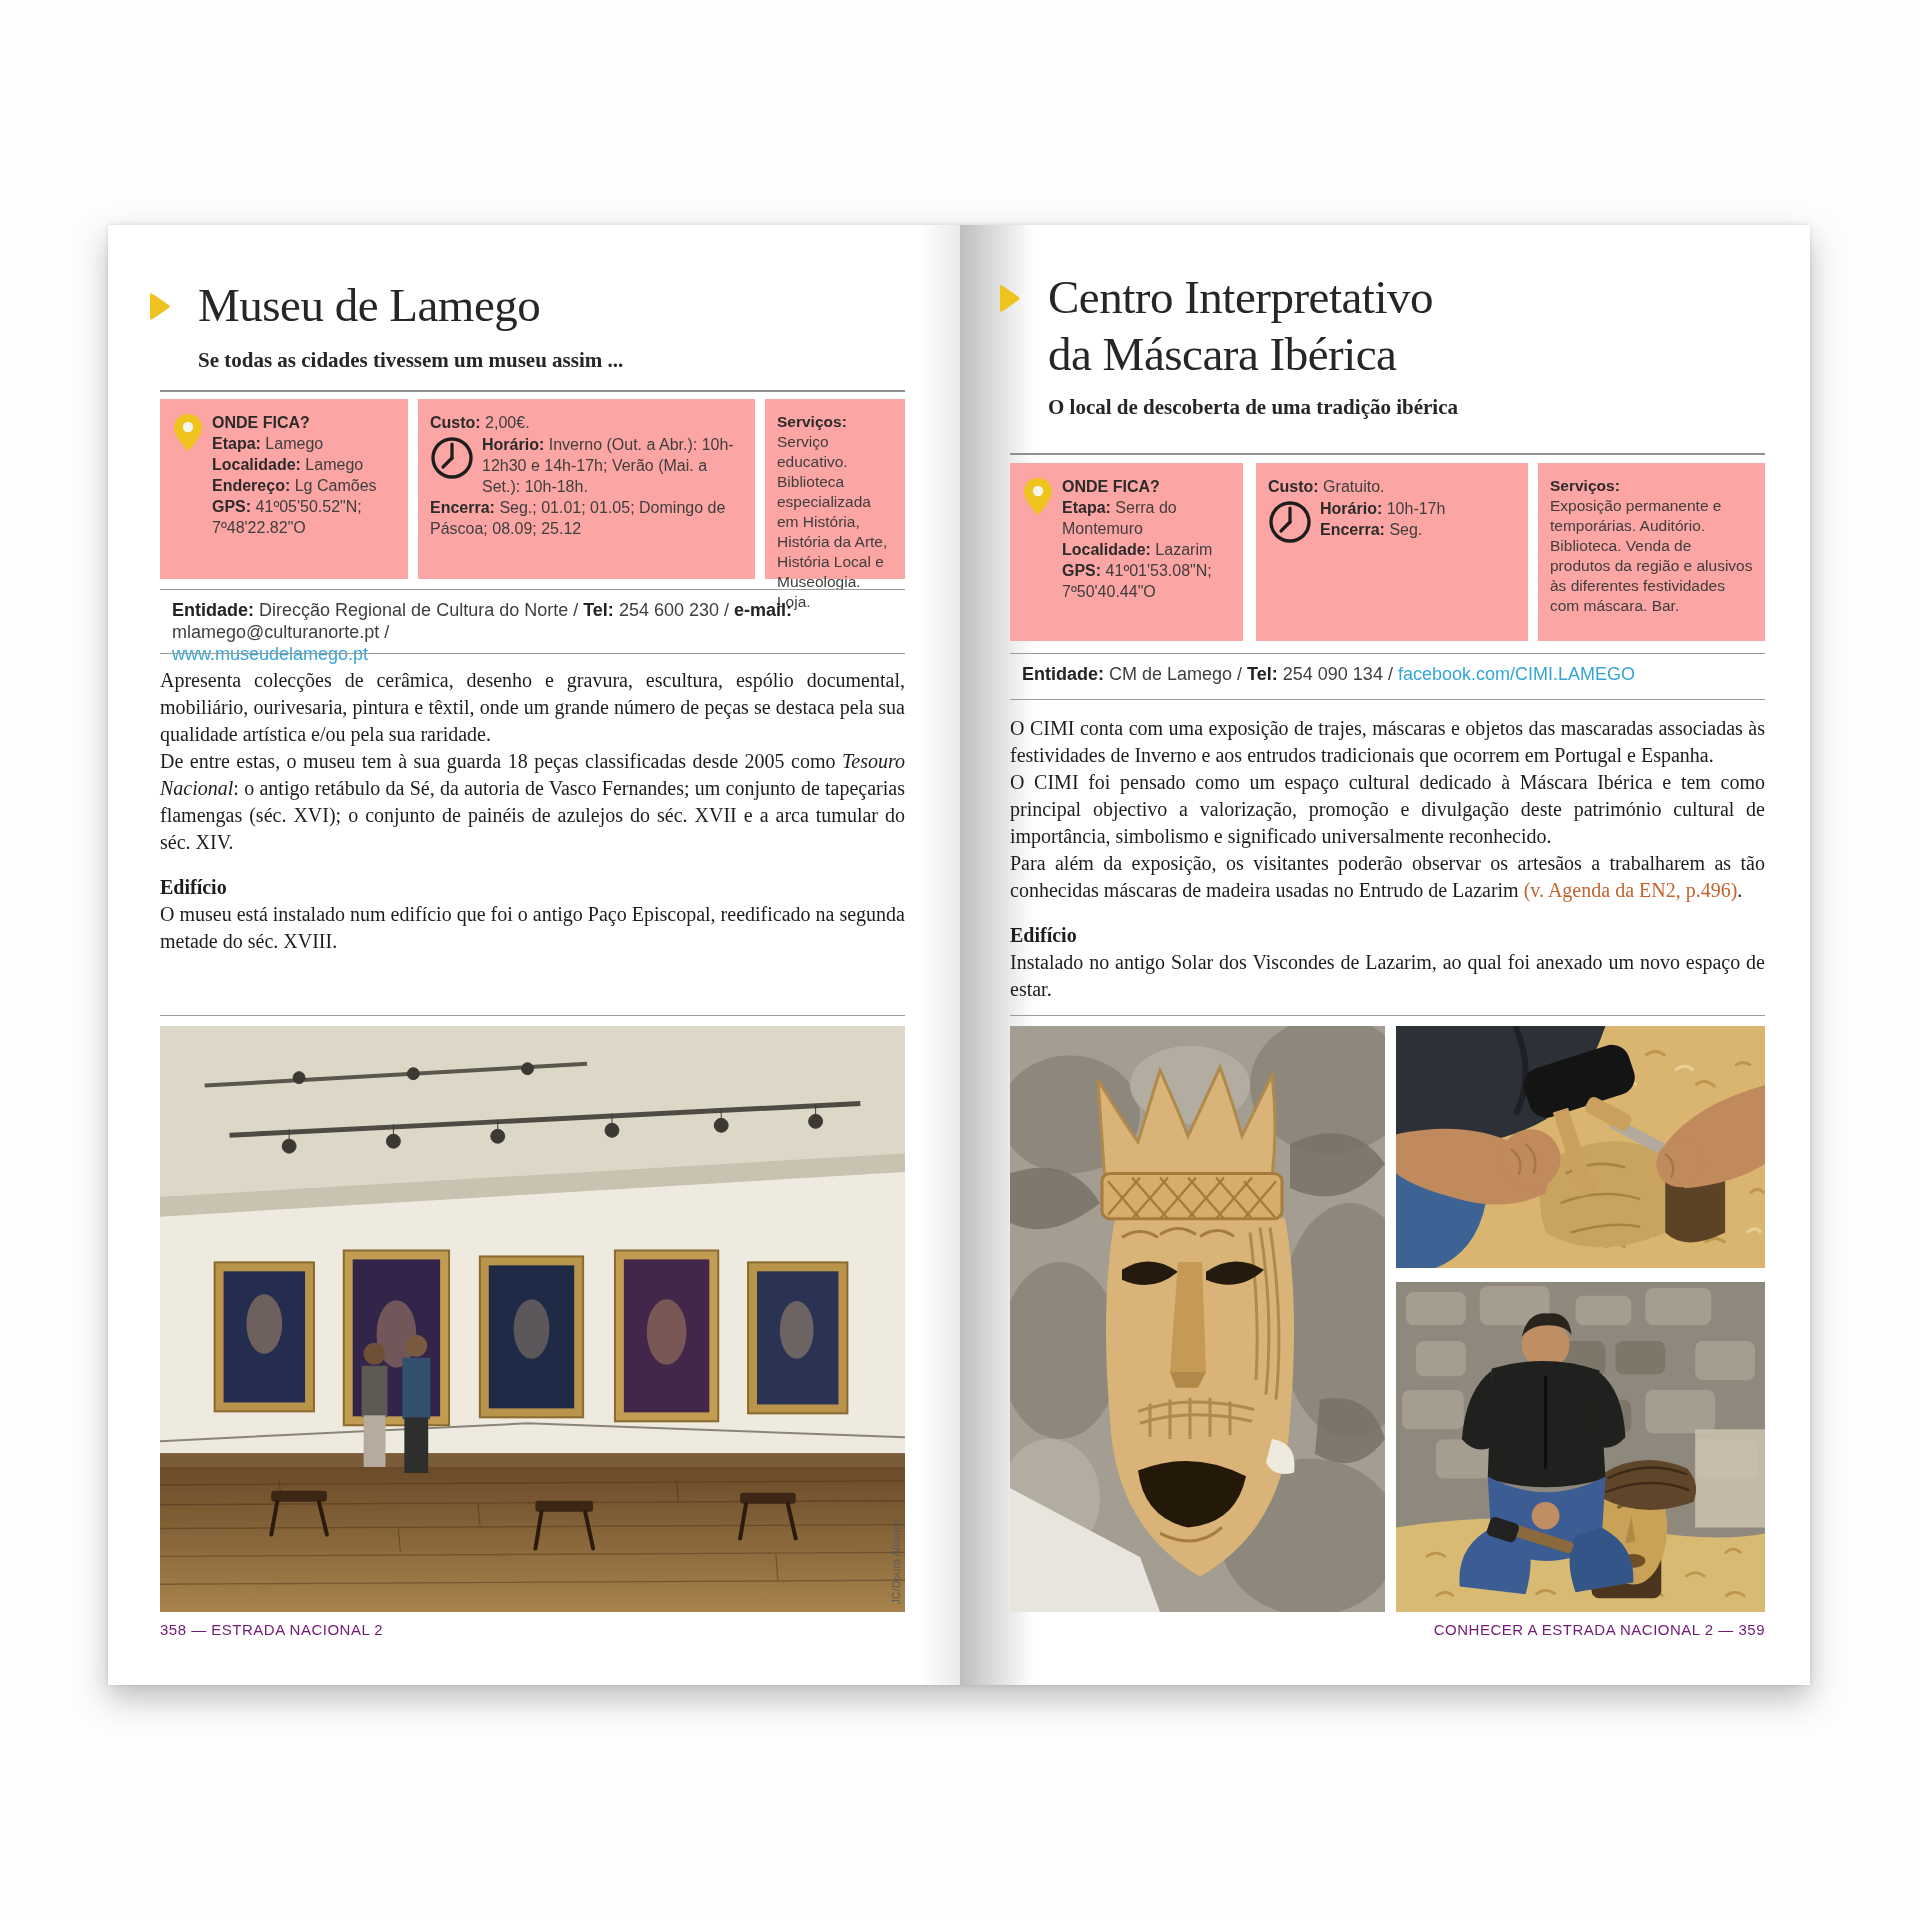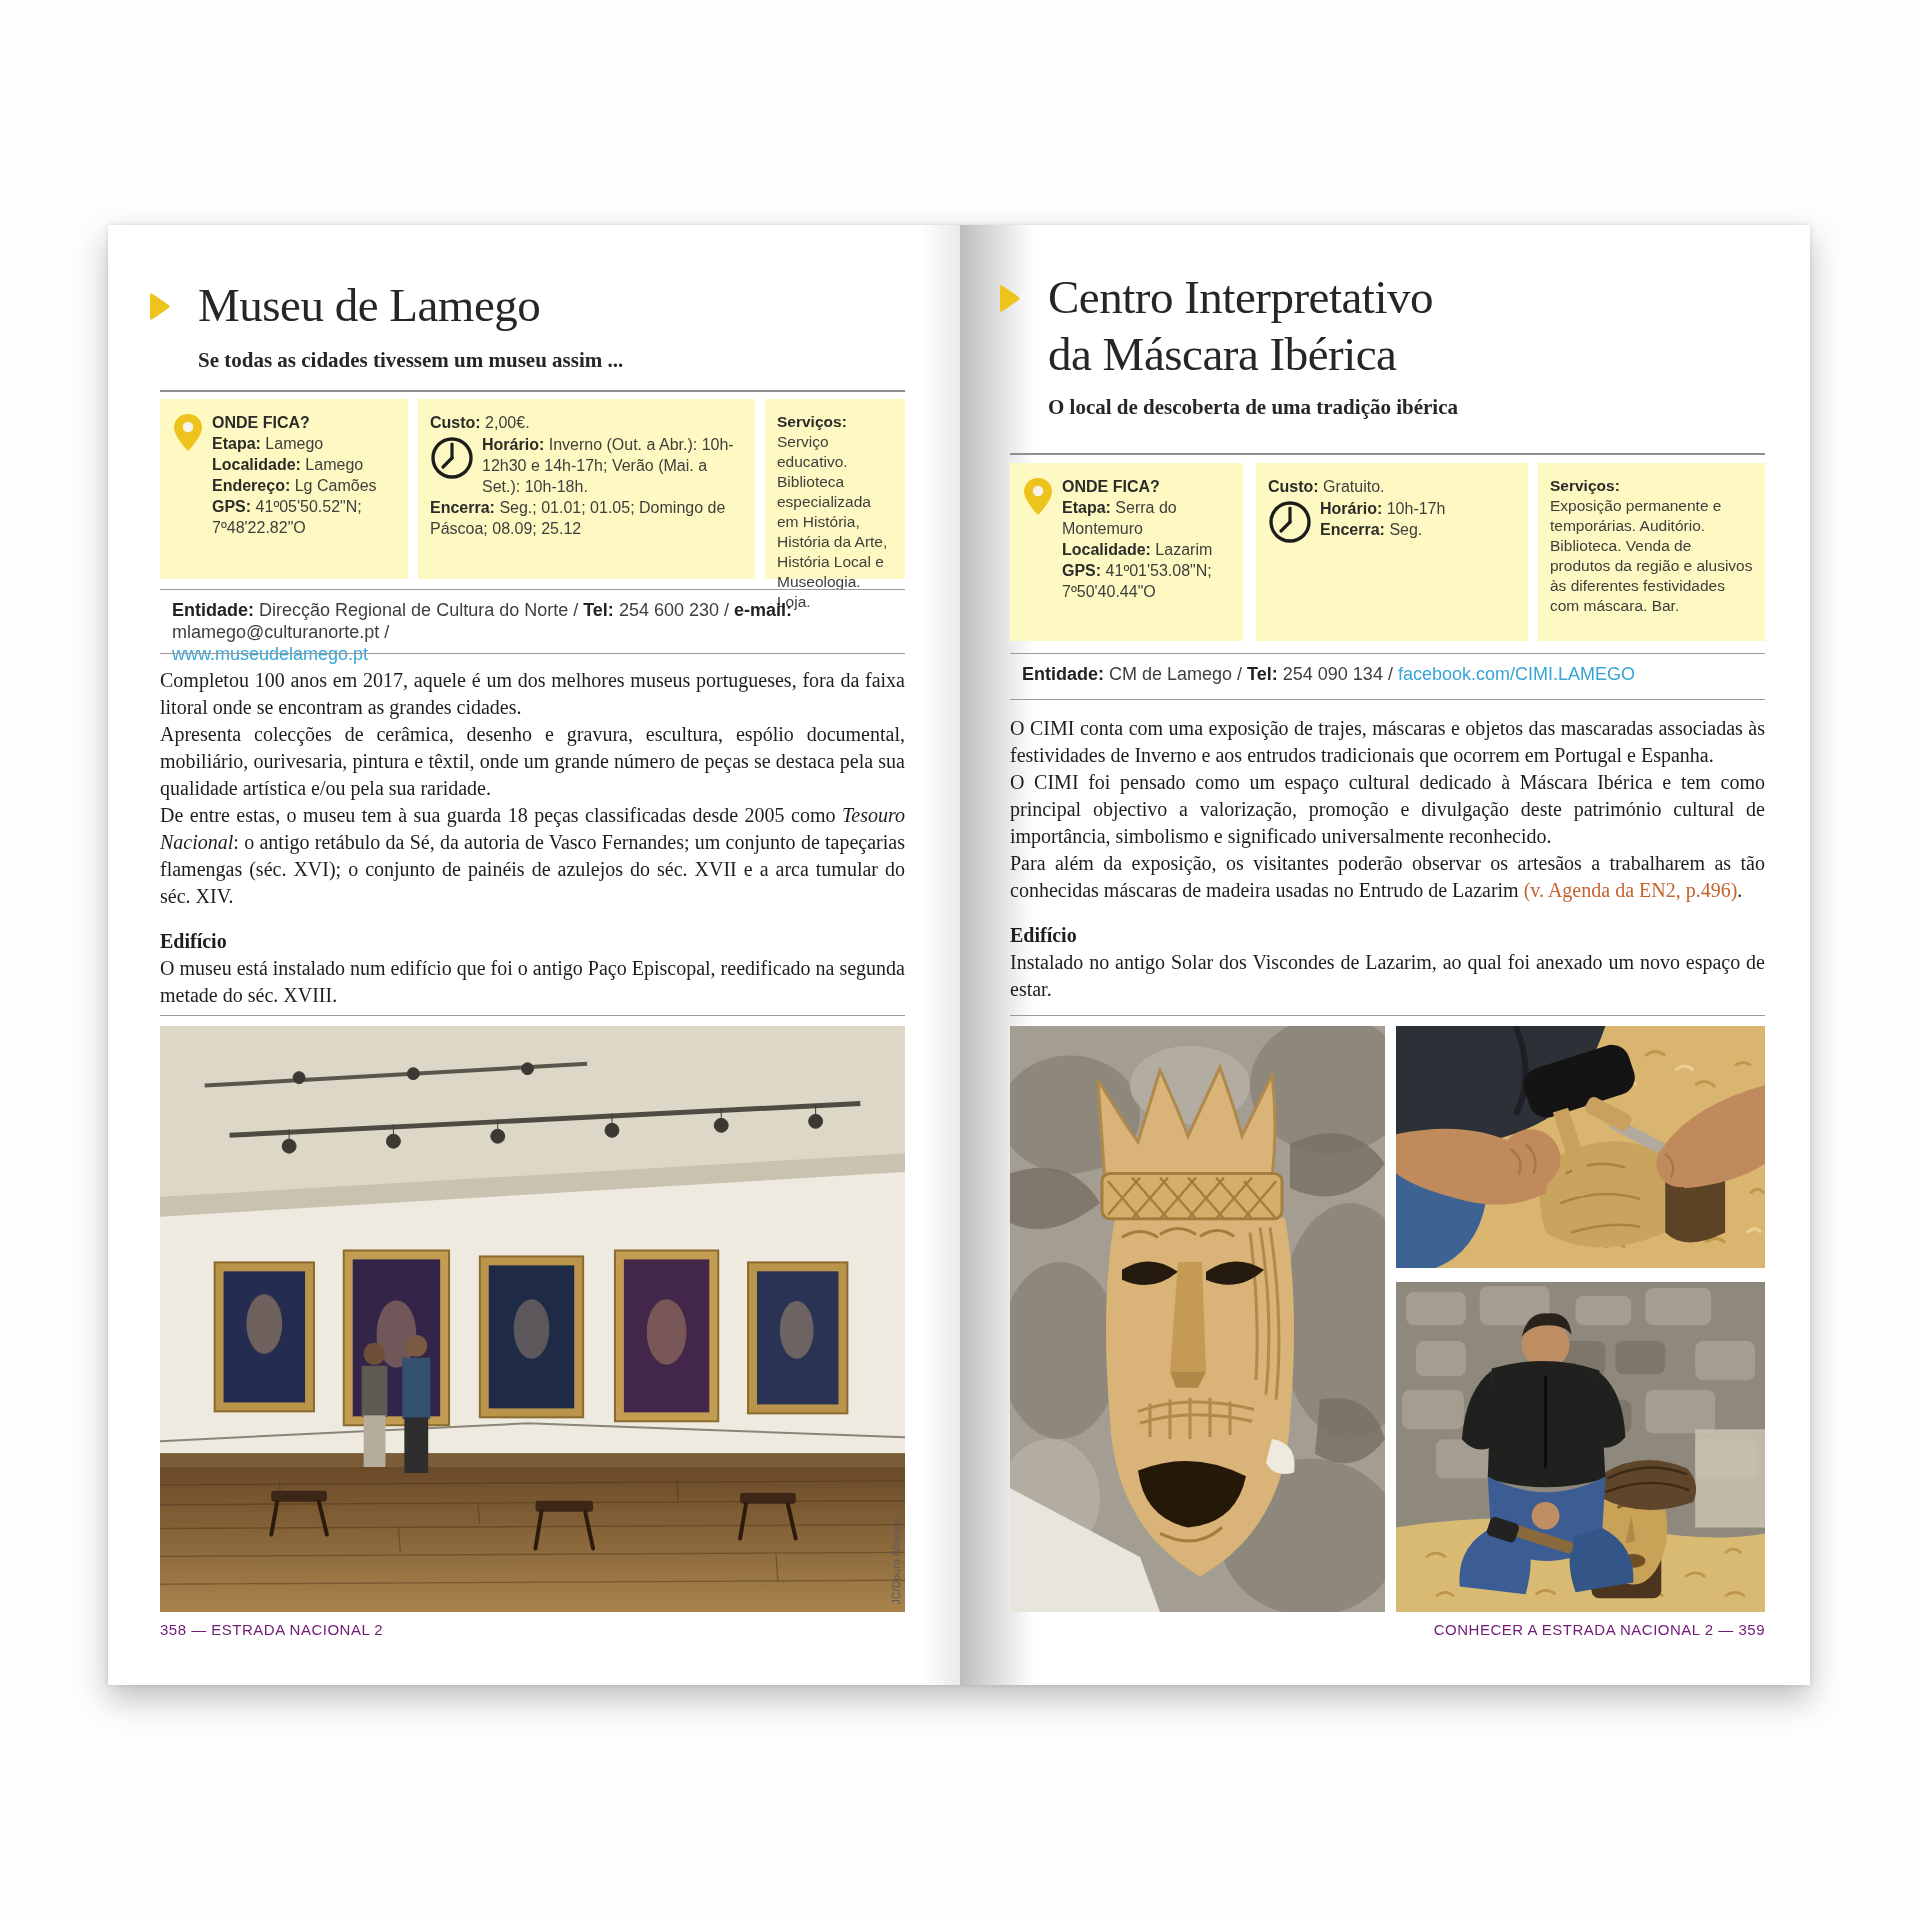--- a/index.html
+++ b/index.html
@@ -36,21 +36,21 @@
   }
   .subtitle{
     font-family:"Liberation Serif","DejaVu Serif",serif;
     font-weight:bold;font-size:21px;color:#262624;margin:0;
   }
   .rule{position:absolute;left:0;width:100%;height:0;border-top:2px solid #8f8f8d;}
   .rule.thin{border-top:1.5px solid #9a9a98;}
 
   .boxes{position:absolute;left:0;display:flex;}
   .infobox{
-    background:#fef9c3;color:#3e3e3c;font-size:16px;line-height:21px;
+    background:#fca5a5;color:#3e3e3c;font-size:16px;line-height:21px;
     padding:13px 12px 12px 12px;box-sizing:border-box;
   }
   .infobox b{color:#2b2b29;}
   .wherebox{display:flex;}
   .pin{flex:0 0 28px;margin:2px 10px 0 2px;}
   .clockfloat{float:left;width:44px;height:44px;margin:2px 8px 14px 0;}
   .custoline{margin:0 0 1px 0;}
 
   .entity{
     position:absolute;left:12px;margin:0;font-size:18px;line-height:22px;color:#3e3e3c;
@@ -142,21 +142,20 @@
       </div>
     </div>
 
     <div class="rule thin" style="top:364px;"></div>
 
     <p class="entity" style="top:374px;"><b>Entidade:</b> <span>Direcção Regional de Cultura do Norte / </span><b>Tel:</b> <span>254 600 230 / </span><b>e-mail:</b> <span>mlamego@culturanorte.pt /</span><br><a class="link">www.museudelamego.pt</a></p>
 
     <div class="rule thin" style="top:428px;"></div>
 
     <div class="bodytext" style="top:442px;">
-      <p>Completou 100 anos em 2017, aquele é um dos melhores museus portugueses, fora da faixa litoral onde se encontram as grandes cidades.</p>
       <p>Apresenta colecções de cerâmica, desenho e gravura, escultura, espólio documental, mobiliário, ourivesaria, pintura e têxtil, onde um grande número de peças se destaca pela sua qualidade artística e/ou pela sua raridade.</p>
       <p><span>De entre estas, o museu tem à sua guarda 18 peças classificadas desde 2005 como </span><span class="it">Tesouro Nacional</span><span>: o antigo retábulo da Sé, da autoria de Vasco Fernandes; um conjunto de tapeçarias flamengas (séc. XVI); o conjunto de painéis de azulejos do séc. XVII e a arca tumular do séc. XIV.</span></p>
       <p class="sechead">Edifício</p>
       <p>O museu está instalado num edifício que foi o antigo Paço Episcopal, reedificado na segunda metade do séc. XVIII.</p>
     </div>
 
     <div class="rule thin" style="top:790px;"></div>
 
     <div class="photo" style="top:801px;left:0;width:745px;height:586px;">
       <svg width="745" height="586" viewBox="0 0 750 590" preserveAspectRatio="none">

